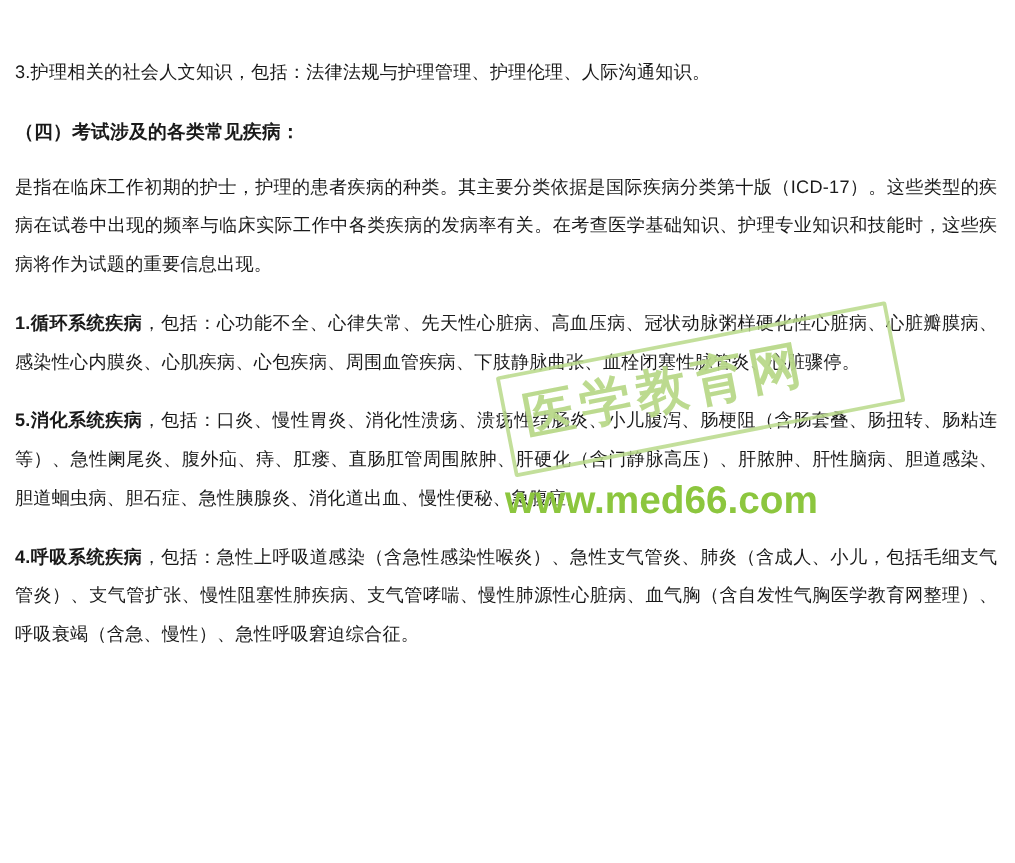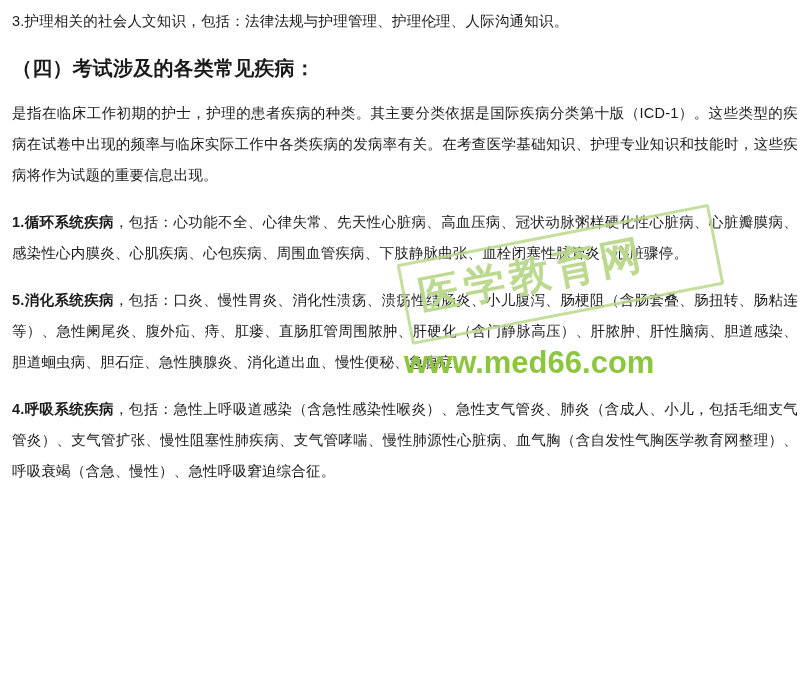--- a/index.html
+++ b/index.html
@@ -14,35 +14,36 @@
     overflow: hidden;
     font-family: "Liberation Sans", "DejaVu Sans", sans-serif;
     color: #1a1a1a;
   }
   .page {
     position: relative;
     width: 812px;
     height: 548px;
     box-sizing: border-box;
     padding: 4px 14px 4px 12px;
+    margin-top: 37px;
   }
   p {
     margin: 0 0 16px 0;
     font-size: 14.5px;
     line-height: 31px;
     text-align: justify;
     text-justify: inter-ideograph;
     letter-spacing: 0.2px;
   }
   .first-para {
     margin-top: 2px;
   }
   .heading {
     font-weight: bold;
-    font-size: 20px;
+    font-size: 15px;
     margin-bottom: 14px;
   }
   .lead-bold {
     font-weight: bold;
   }
 
   
   .wm-wrap {
     position: absolute;
     left: 0; top: 0; right: 0; bottom: 0;
@@ -99,21 +100,21 @@
 </head>
 <body>
 
 <div class="page">
 
   <p class="first-para">3.护理相关的社会人文知识，包括：法律法规与护理管理、护理伦理、人际沟通知识。</p>
 
 
   <p class="heading">（四）考试涉及的各类常见疾病：</p>
 
-  <p>是指在临床工作初期的护士，护理的患者疾病的种类。其主要分类依据是国际疾病分类第十版（ICD-1）。这些类型的疾病在试卷中出现的频率与临床实际工作中各类疾病的发病率有关。在考查医学基础知识、护理专业知识和技能时，这些疾病将作为试题的重要信息出现。</p>
+  <p>是指在临床工作初期的护士，护理的患者疾病的种类。其主要分类依据是国际疾病分类第十版（ICD-17）。这些类型的疾病在试卷中出现的频率与临床实际工作中各类疾病的发病率有关。在考查医学基础知识、护理专业知识和技能时，这些疾病将作为试题的重要信息出现。</p>
 
 
   <p><span class="lead-bold">1.循环系统疾病</span><span>，包括：心功能不全、心律失常、先天性心脏病、高血压病、冠状动脉粥样硬化性心脏病、心脏瓣膜病、感染性心内膜炎、心肌疾病、心包疾病、周围血管疾病、下肢静脉曲张、血栓闭塞性脉管炎、心脏骤停。</span></p>
 
   <p><span class="lead-bold">5.消化系统疾病</span><span>，包括：口炎、慢性胃炎、消化性溃疡、溃疡性结肠炎、小儿腹泻、肠梗阻（含肠套叠、肠扭转、肠粘连等）、急性阑尾炎、腹外疝、痔、肛瘘、直肠肛管周围脓肿、肝硬化（含门静脉高压）、肝脓肿、肝性脑病、胆道感染、胆道蛔虫病、胆石症、急性胰腺炎、消化道出血、慢性便秘、急腹症。</span></p>
 
   <p><span class="lead-bold">4.呼吸系统疾病</span><span>，包括：急性上呼吸道感染（含急性感染性喉炎）、急性支气管炎、肺炎（含成人、小儿，包括毛细支气管炎）、支气管扩张、慢性阻塞性肺疾病、支气管哮喘、慢性肺源性心脏病、血气胸（含自发性气胸医学教育网整理）、呼吸衰竭（含急、慢性）、急性呼吸窘迫综合征。</span></p>
 
   <div class="wm-wrap">
     <div class="wm-box">

